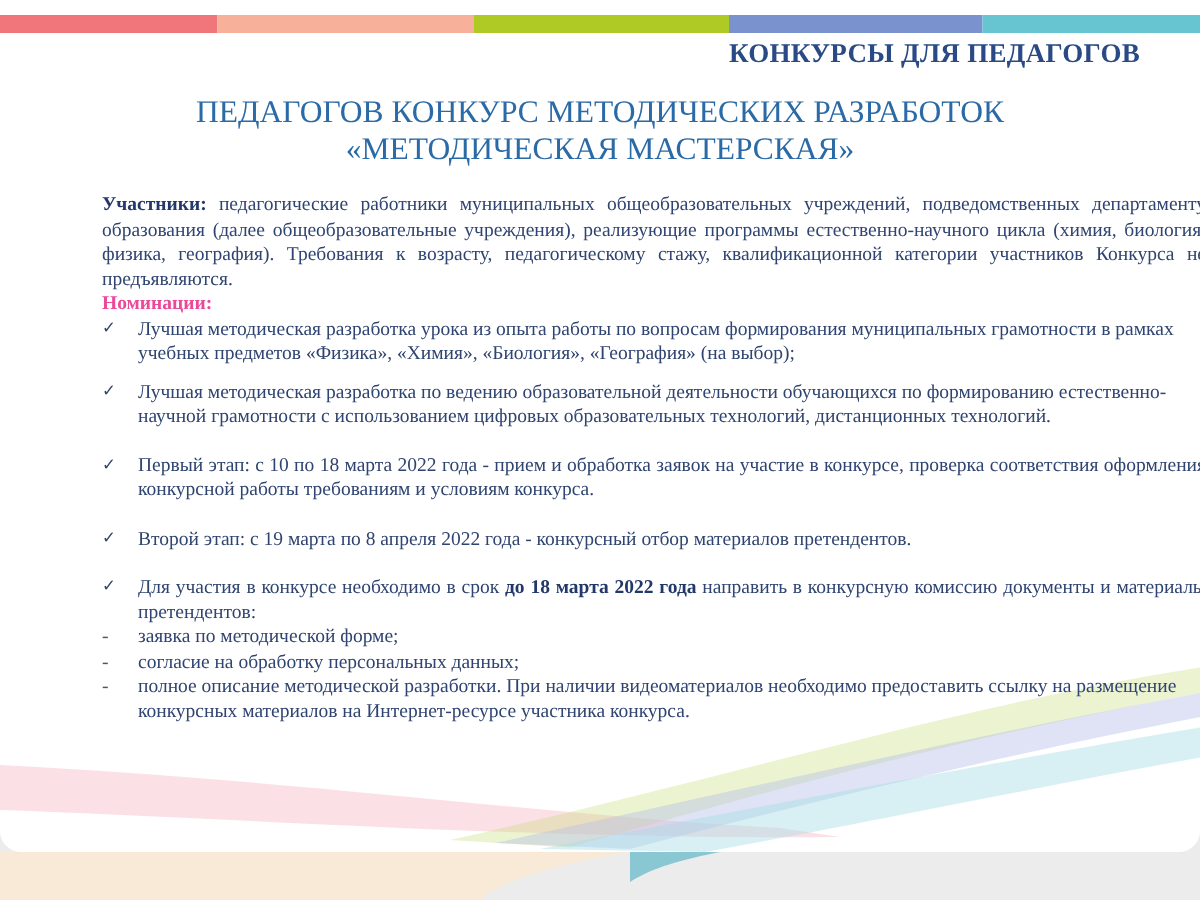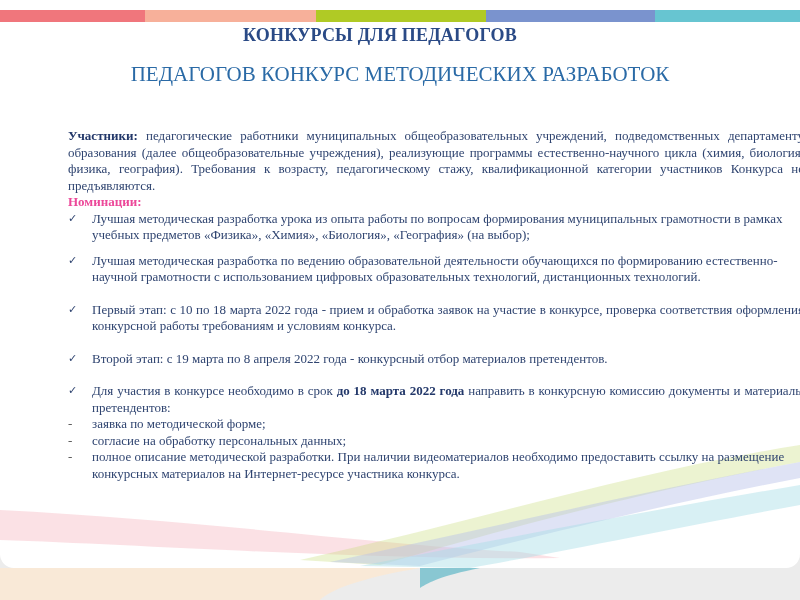--- a/index.html
+++ b/index.html
@@ -12,21 +12,21 @@
   .card {
     position: absolute; left: 0; top: 0; width: 800px; height: 568px;
     background: #ffffff;
     border-bottom-left-radius: 14px; border-bottom-right-radius: 14px;
     overflow: hidden;
   }
   .stripe { position: absolute; top: 10px; left: 0; width: 800px; height: 12px; display: flex; }
   .stripe div { height: 100%; }
   .swoosh { position: absolute; pointer-events: none; }
   .header {
-    position: absolute; top: 25px; left: 0; width: 760px; text-align: center;
+    position: absolute; top: 25px; left: 0; width: 760px; text-align: right;
     font-weight: bold; font-size: 18px; color: #2a4a86; letter-spacing: 0.2px;
   }
   .title {
     position: absolute; top: 62px; left: 0; width: 800px; text-align: center;
     font-size: 21px; line-height: 25px; color: #2a6aa6;
   }
   .content {
     position: absolute; left: 32px; top: 128px; width: 736px;
     font-size: 13px; line-height: 16.5px; color: #2f4470; margin-left: 36px;
   }
@@ -57,20 +57,21 @@
     <path d="M0,510 C200,520 380,545 520,552 L560,558 C360,560 150,545 0,540 Z" fill="#f8c9cf" opacity="0.55"></path>
     <path d="M300,560 C480,520 640,470 800,445 L800,462 C650,490 500,530 380,565 Z" fill="#c8dd7a" opacity="0.35"></path>
     <path d="M330,562 C500,525 660,488 800,462 L800,478 C660,505 520,540 420,566 Z" fill="#b7c0e8" opacity="0.45"></path>
     <path d="M360,566 C520,535 680,505 800,485 L800,505 C690,525 560,552 470,568 Z" fill="#a8dde6" opacity="0.45"></path>
   </svg>
 
   <div class="header">КОНКУРСЫ ДЛЯ ПЕДАГОГОВ</div>
 
   <div class="title">
     <div>ПЕДАГОГОВ КОНКУРС МЕТОДИЧЕСКИХ РАЗРАБОТОК</div>
+    <div>«МЕТОДИЧЕСКАЯ МАСТЕРСКАЯ»</div>
   </div>
 
   <div class="content">
     <div class="just"><span class="bold">Участники:</span><span> педагогические работники муниципальных общеобразовательных учреждений, подведомственных департаменту образования (далее общеобразовательные учреждения), реализующие программы естественно-научного цикла (химия, биология, физика, география). Требования к возрасту, педагогическому стажу, квалификационной категории участников Конкурса не предъявляются.</span></div>
 
     <div class="sec-head">Номинации:</div>
     <div class="item">
       <span class="mark">✓</span>
       <span class="txt">Лучшая методическая разработка урока из опыта работы по вопросам формирования муниципальных грамотности в рамках учебных предметов «Физика», «Химия», «Биология», «География» (на выбор);</span>
     </div>

